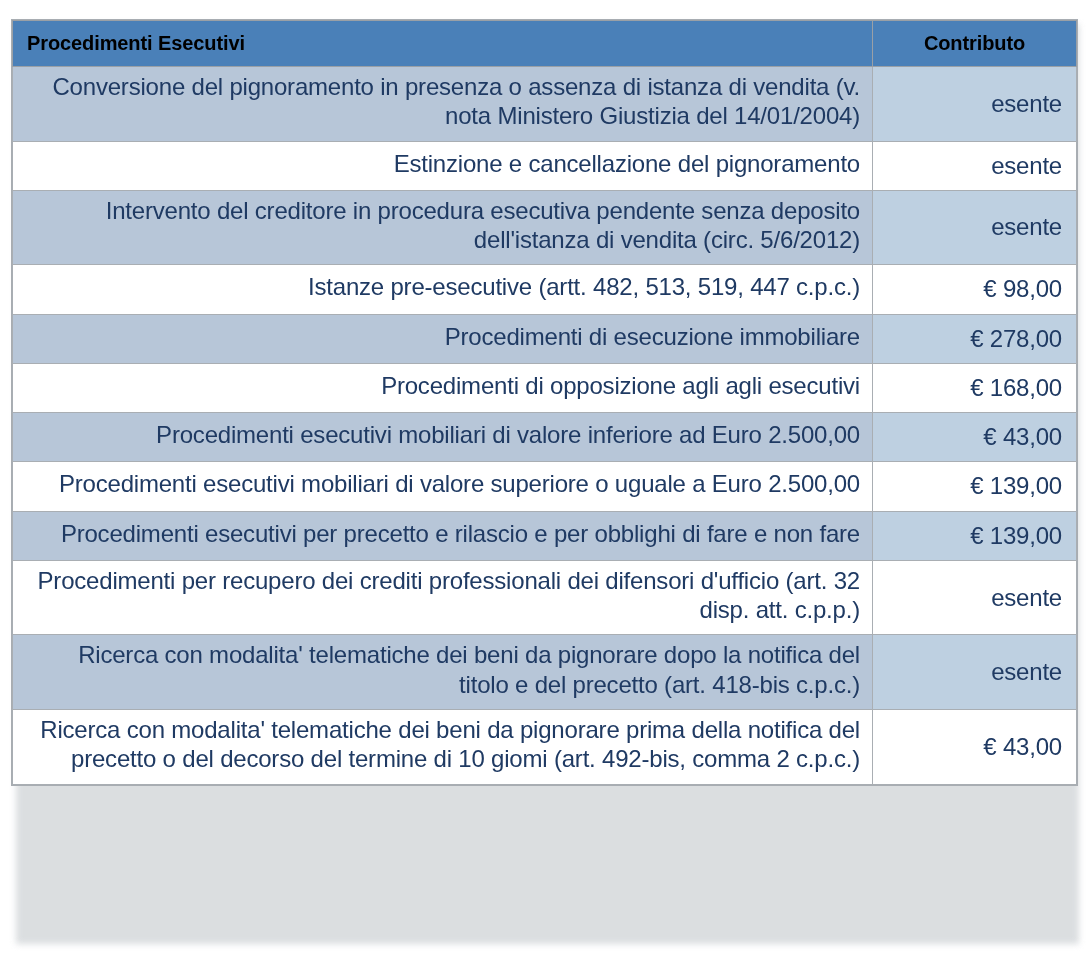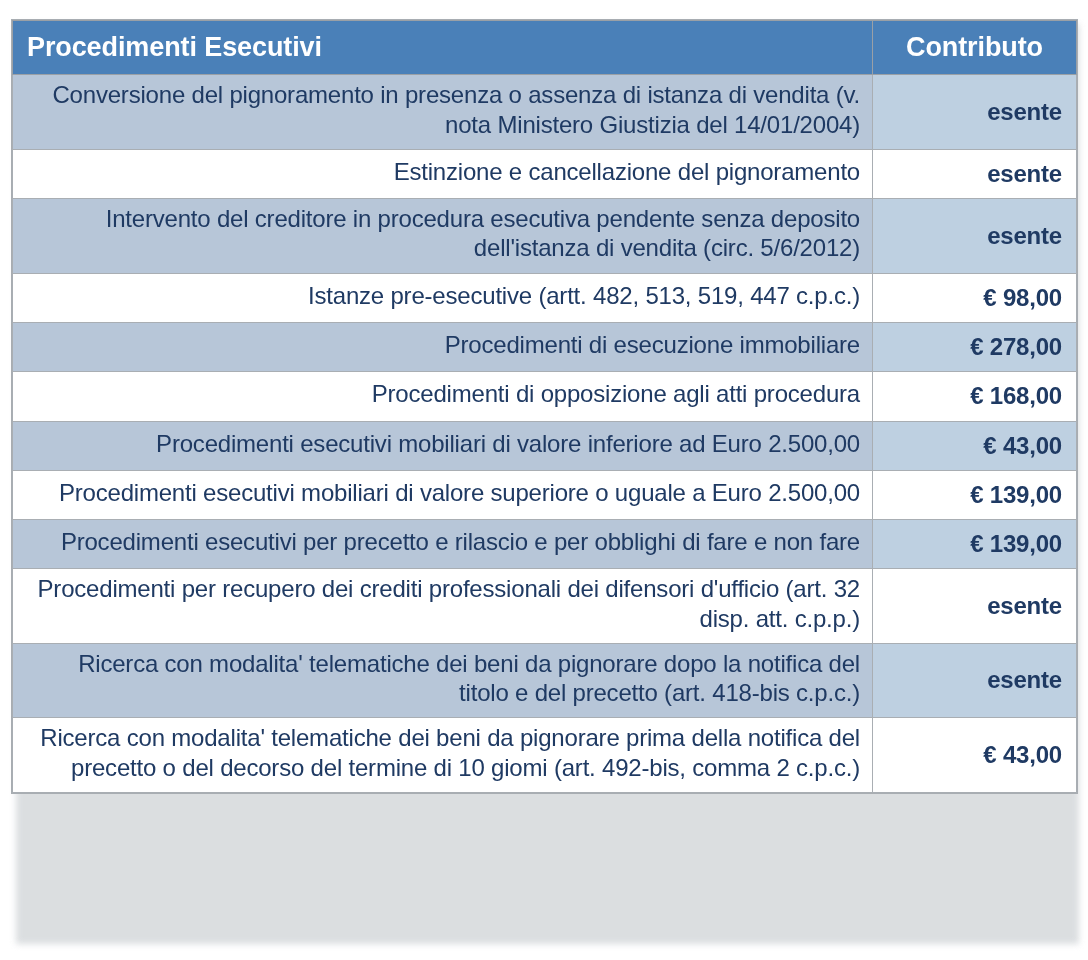--- a/index.html
+++ b/index.html
@@ -43,23 +43,23 @@
     background: #ffffff;
     z-index: 1;
     box-shadow: 0 0 0 1px #a8adb2;
   }
 
   table.fee-table col.col-desc { width: 860px; }
   table.fee-table col.col-fee  { width: 204px; }
 
   thead th {
     background: #4a80b8;
-    color: #ffffff;
+    color: #000000;
     font-weight: bold;
-    font-size: 27px;
+    font-size: 20px;
     line-height: 1.2;
     padding: 10px 14px 11px 14px;
     border: 1px solid #9aa0a6;
     vertical-align: middle;
     letter-spacing: -0.1px;
   }
 
   thead th.th-desc { text-align: left; }
   thead th.th-fee  { text-align: center; }
 
@@ -74,21 +74,20 @@
 
   tbody td.cell-desc {
     text-align: right;
     padding: 5px 12px 10px 13px;
   }
 
   tbody td.cell-fee {
     text-align: right;
     padding: 9px 14px 10px 10px;
     white-space: nowrap;
-    font-weight: bold;
   }
 
   
   tr.shaded td.cell-desc { background: #b7c6d8; }
   tr.shaded td.cell-fee  { background: #bed0e1; }
   tr.plain  td.cell-desc { background: #ffffff; }
   tr.plain  td.cell-fee  { background: #ffffff; }
 </style>
 </head>
 <body>
@@ -123,21 +122,21 @@
         </tr>
         <tr class="plain">
           <td class="cell-desc">Istanze pre-esecutive (artt. 482, 513, 519, 447 c.p.c.)</td>
           <td class="cell-fee">€ 98,00</td>
         </tr>
         <tr class="shaded">
           <td class="cell-desc">Procedimenti di esecuzione immobiliare</td>
           <td class="cell-fee">€ 278,00</td>
         </tr>
         <tr class="plain">
-          <td class="cell-desc">Procedimenti di opposizione agli atti procedura</td>
+          <td class="cell-desc">Procedimenti di opposizione agli agli esecutivi</td>
           <td class="cell-fee">€ 168,00</td>
         </tr>
         <tr class="shaded">
           <td class="cell-desc">Procedimenti esecutivi mobiliari di valore inferiore ad Euro 2.500,00</td>
           <td class="cell-fee">€ 43,00</td>
         </tr>
         <tr class="plain">
           <td class="cell-desc">Procedimenti esecutivi mobiliari di valore superiore o uguale a Euro 2.500,00</td>
           <td class="cell-fee">€ 139,00</td>
         </tr>

